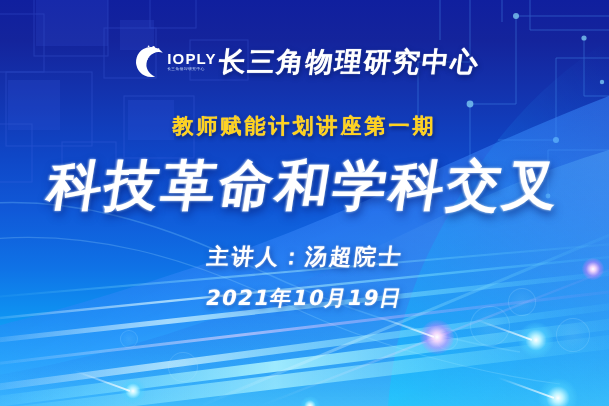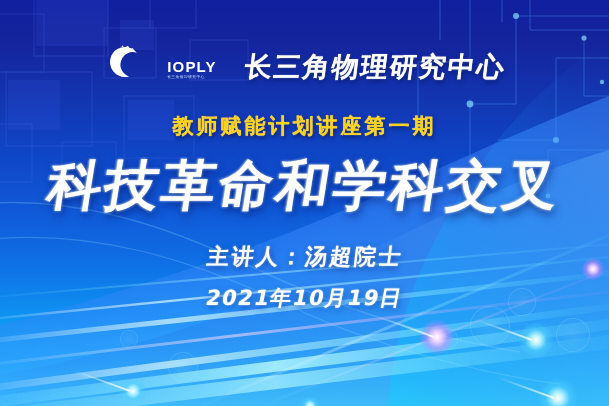--- a/index.html
+++ b/index.html
@@ -79,22 +79,22 @@
 
   
   .content {
     position:relative;
     z-index:20;
     width:100%; height:100%;
     display:flex; flex-direction:column; align-items:center;
   }
 
   .brand {
-    display:flex; align-items:flex-end; justify-content:center;
-    gap:26px;
+    display:flex; align-items:center; justify-content:center;
+    gap:0;
     margin-top:42px;
   }
   .emblem {
     width:38px; height:38px;
     position:relative; flex:0 0 auto;
   }
   .emblem svg { display:block; width:38px; height:38px; }
 
   .wordmark { display:flex; flex-direction:column; align-items:flex-start; margin-right:2px; }
   .wordmark .main {

